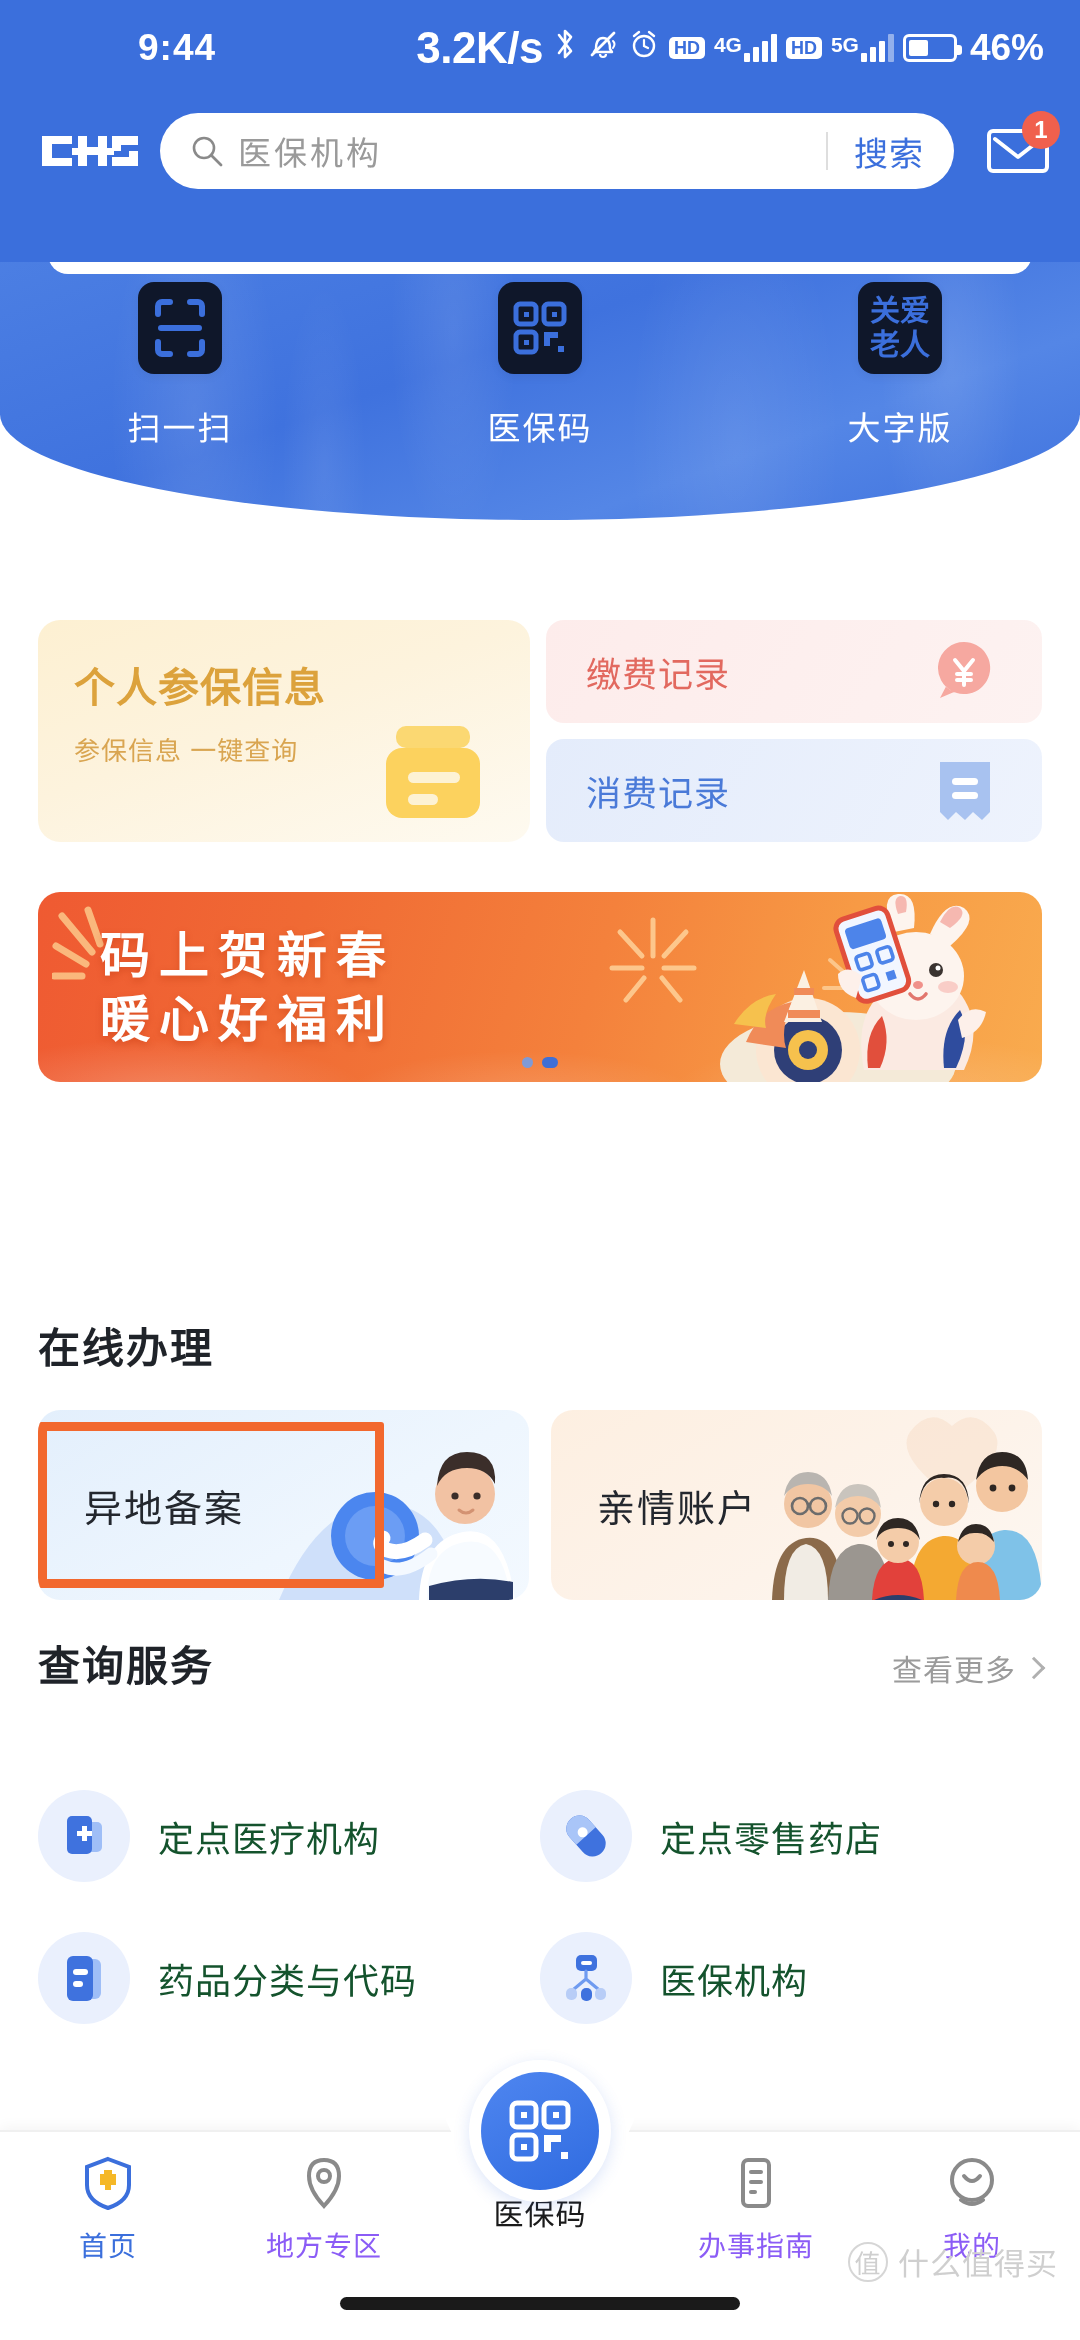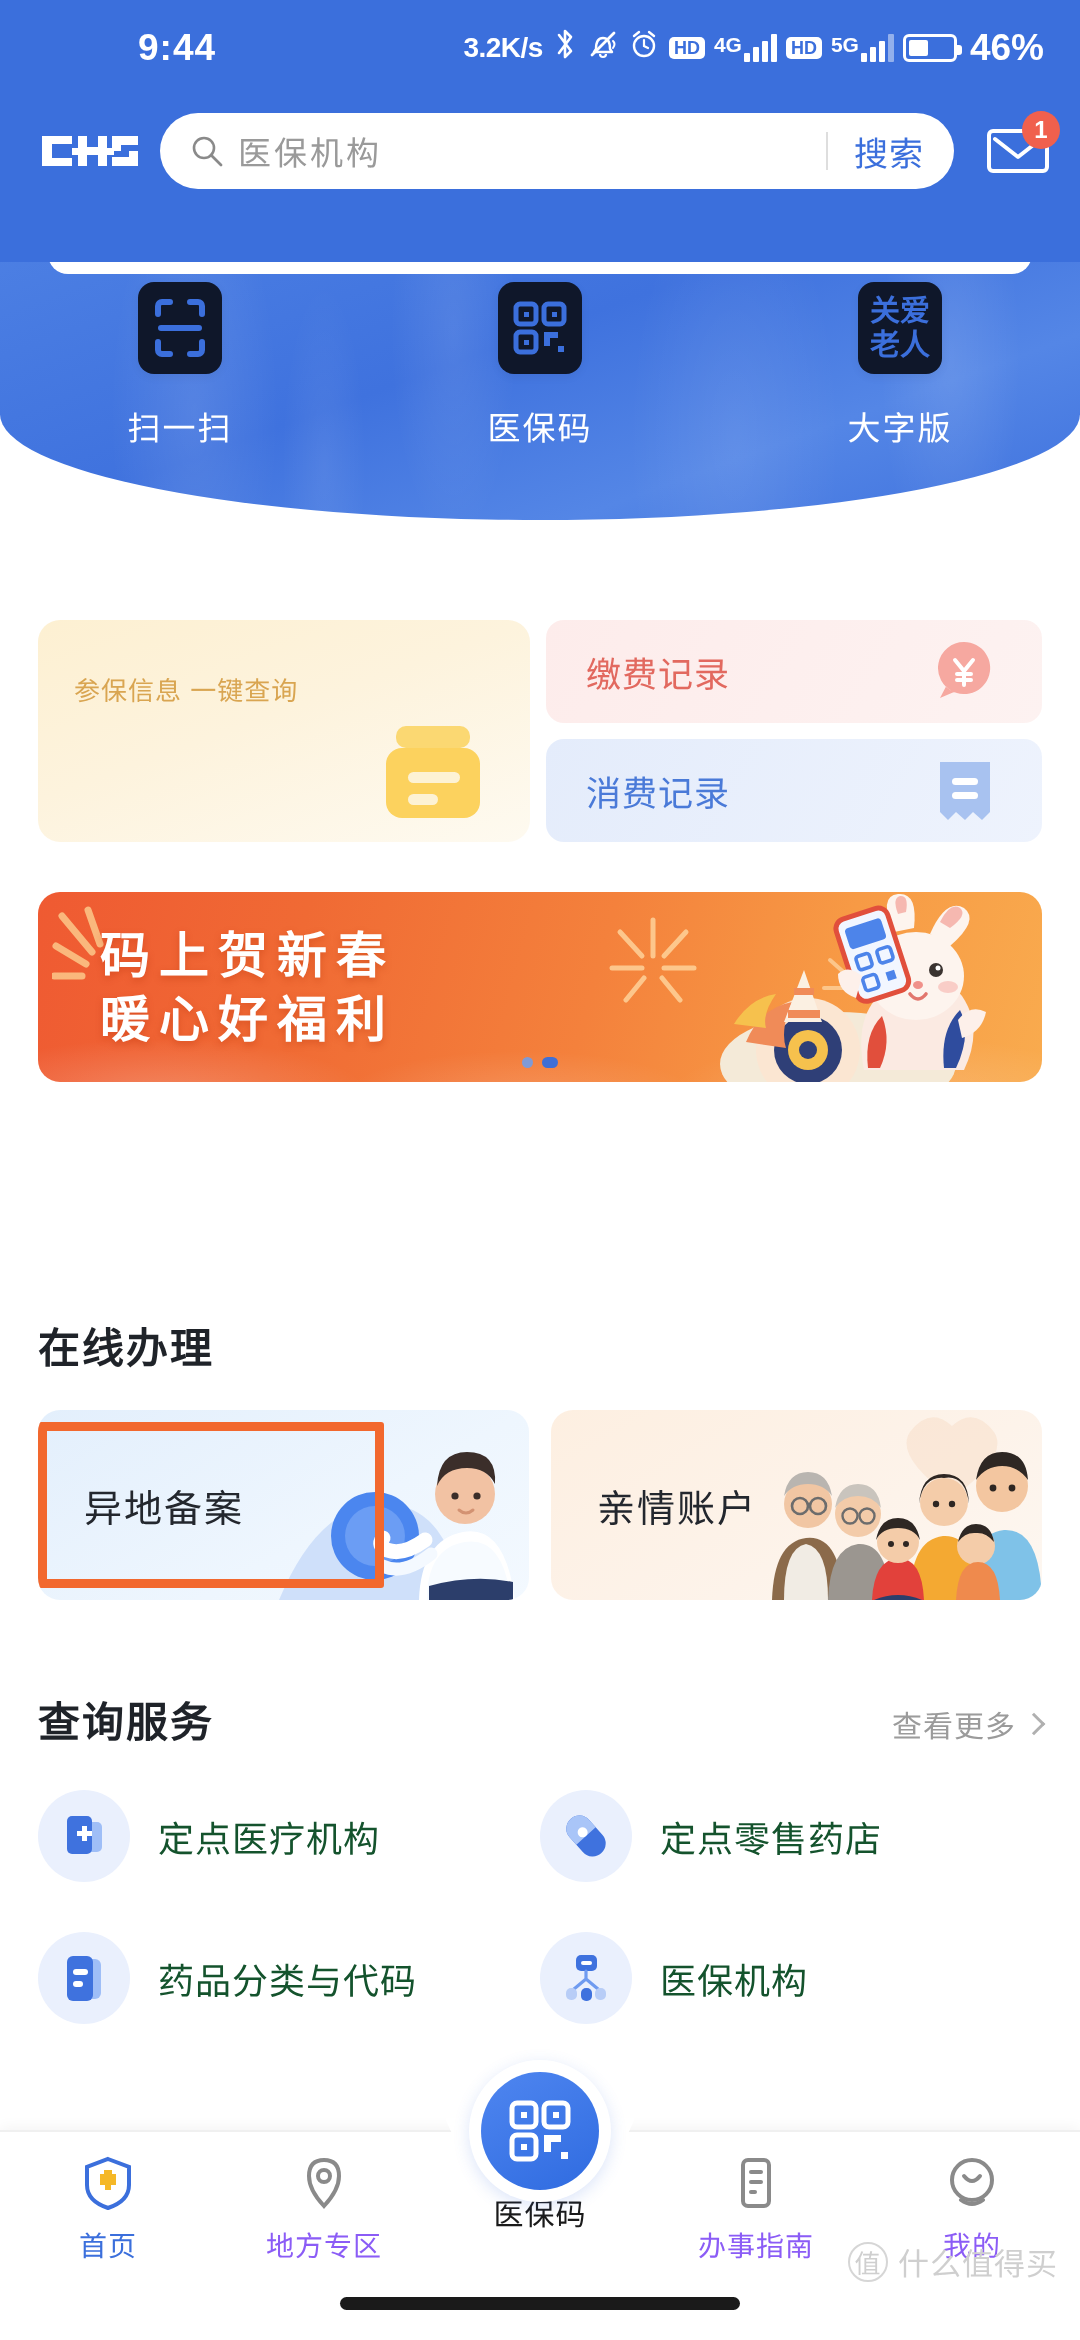--- a/index.html
+++ b/index.html
@@ -18,21 +18,21 @@
     background:#3b6fdc;
     z-index:6;
   }
   .statusbar{
     height:96px; display:flex; align-items:center;
     color:#fff; font-size:37px; font-weight:600;
     padding:0 36px;
   }
   .sb-time{ margin-left:102px; letter-spacing:1px; }
   .sb-right{ margin-left:auto; display:flex; align-items:center; gap:9px; }
-  .sb-speed{ font-size:28px; font-weight:600; letter-spacing:-.5px; }
+  .sb-speed{ font-size:44px; font-weight:600; letter-spacing:-.5px; }
   .sb-ico{ display:inline-block; }
   .sb-hd{
     font-size:18px; font-weight:700; background:#fff; color:#3b6fdc;
     border-radius:5px; padding:2px 5px; line-height:1;
   }
   .sb-net{ display:flex; align-items:flex-start; gap:2px; }
   .sb-net sup{ font-size:21px; font-weight:700; line-height:1; }
   .bars{ display:flex; align-items:flex-end; gap:3px; height:28px; }
   .bars i{ display:block; width:6px; background:#fff; border-radius:1px; }
   .bars i:nth-child(1){height:9px}
@@ -407,20 +407,21 @@
       <span>关爱</span>
       <span>老人</span>
     </div>
     <div class="qlabel">大字版</div>
   </div>
 </div>
 
 <div class="cards">
 
   <div class="card-left">
+    <div class="t">个人参保信息</div>
     <div class="s">参保信息 一键查询</div>
     <div class="deco">
       <svg width="112" height="112" viewBox="0 0 112 112">
         <rect x="22" y="14" width="74" height="22" rx="10" fill="#fbd872"></rect>
         <rect x="12" y="36" width="94" height="70" rx="16" fill="#fcd25e"></rect>
         <rect x="34" y="60" width="52" height="11" rx="5.5" fill="#fdf2d4"></rect>
         <rect x="34" y="82" width="30" height="11" rx="5.5" fill="#fdf2d4"></rect>
       </svg>
     </div>
   </div>
@@ -597,21 +598,21 @@
       <path d="M110 190 q2 -40 26 -42 q24 0 26 42 Z" fill="#e2413b"></path>
       <circle cx="136" cy="132" r="21" fill="#f4cca9"></circle>
       <path d="M114 130 q4 -22 22 -22 q18 0 22 22 q-6 -12 -22 -12 q-16 0 -22 12 Z" fill="#2e2723"></path>
       <circle cx="129" cy="134" r="3" fill="#2e2723"></circle>
       <circle cx="144" cy="134" r="3" fill="#2e2723"></circle>
       <path d="M112 190 q24 -10 48 0 l0 0 Z" fill="#2c3e6b"></path>
     </svg>
   </div>
 </div>
 
-<div class="sec" style="top:1688px;">
+<div class="sec" style="top:1632px;">
   <h2>查询服务</h2>
   <div class="more">
     <span>查看更多</span>
     <span class="chev"></span>
   </div>
 </div>
 
 <div class="grid">
 
   <div class="gcell">

